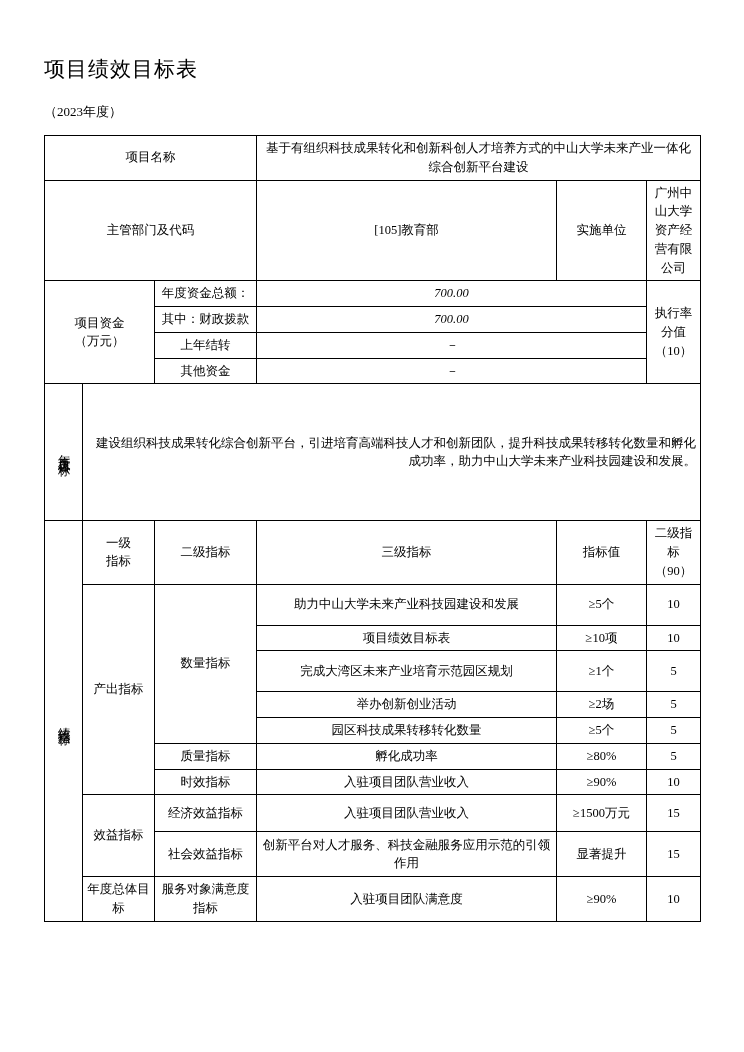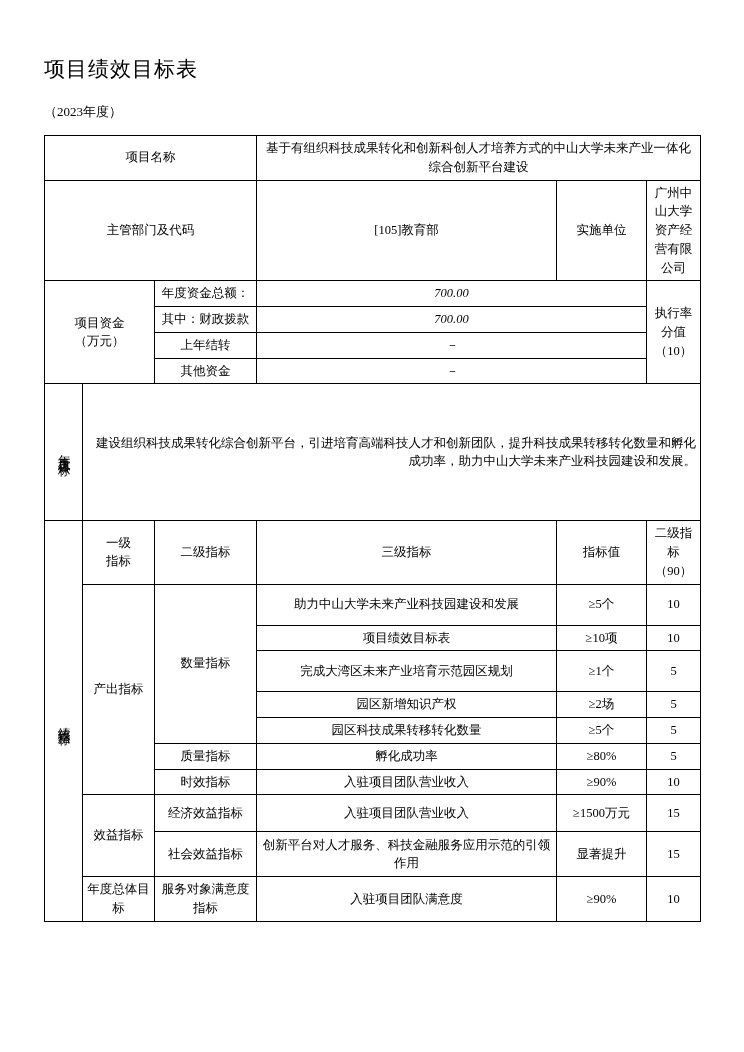--- a/index.html
+++ b/index.html
@@ -158,21 +158,21 @@
       <td colspan="2" class="c-left pad-lr">项目绩效目标表</td>
       <td class="c-center">≥10项</td>
       <td class="c-center">10</td>
     </tr>
     <tr>
       <td colspan="2" class="c-left pad-lr" style="height:34px">完成大湾区未来产业培育示范园区规划</td>
       <td class="c-center">≥1个</td>
       <td class="c-center">5</td>
     </tr>
     <tr>
-      <td colspan="2" class="c-left pad-lr">园区新增知识产权</td>
+      <td colspan="2" class="c-left pad-lr">举办创新创业活动</td>
       <td class="c-center">≥2场</td>
       <td class="c-center">5</td>
     </tr>
     <tr>
       <td colspan="2" class="c-left pad-lr">园区科技成果转移转化数量</td>
       <td class="c-center">≥5个</td>
       <td class="c-center">5</td>
     </tr>
 
     <tr>

